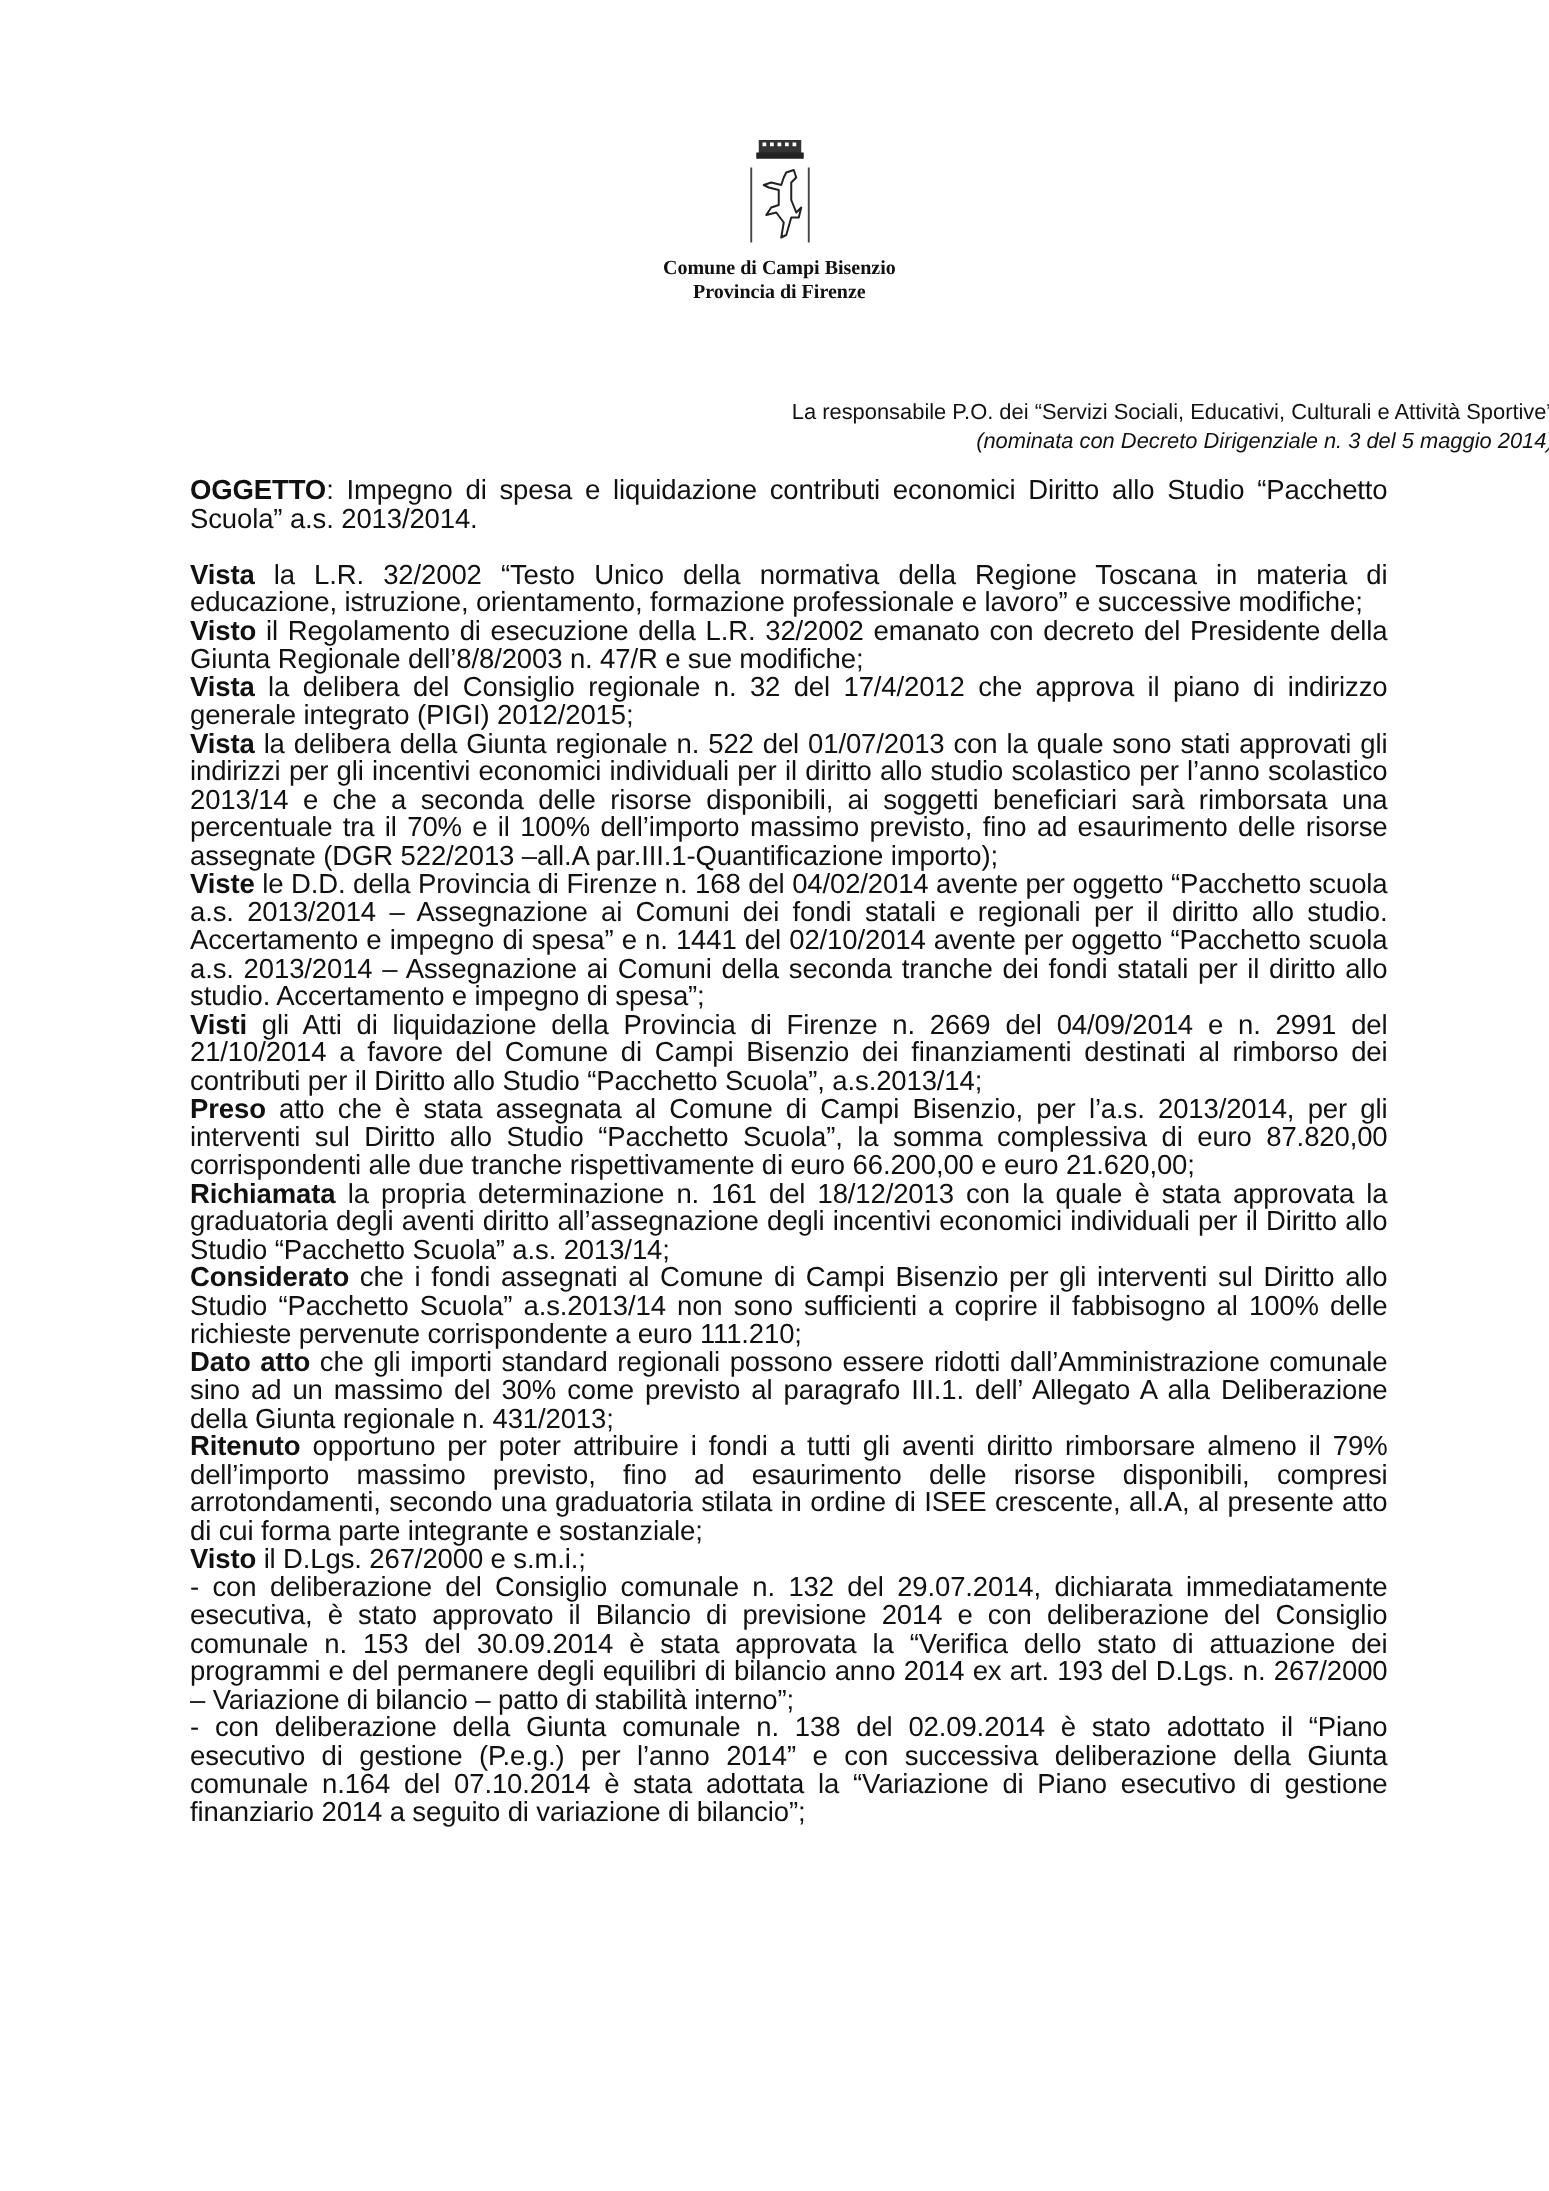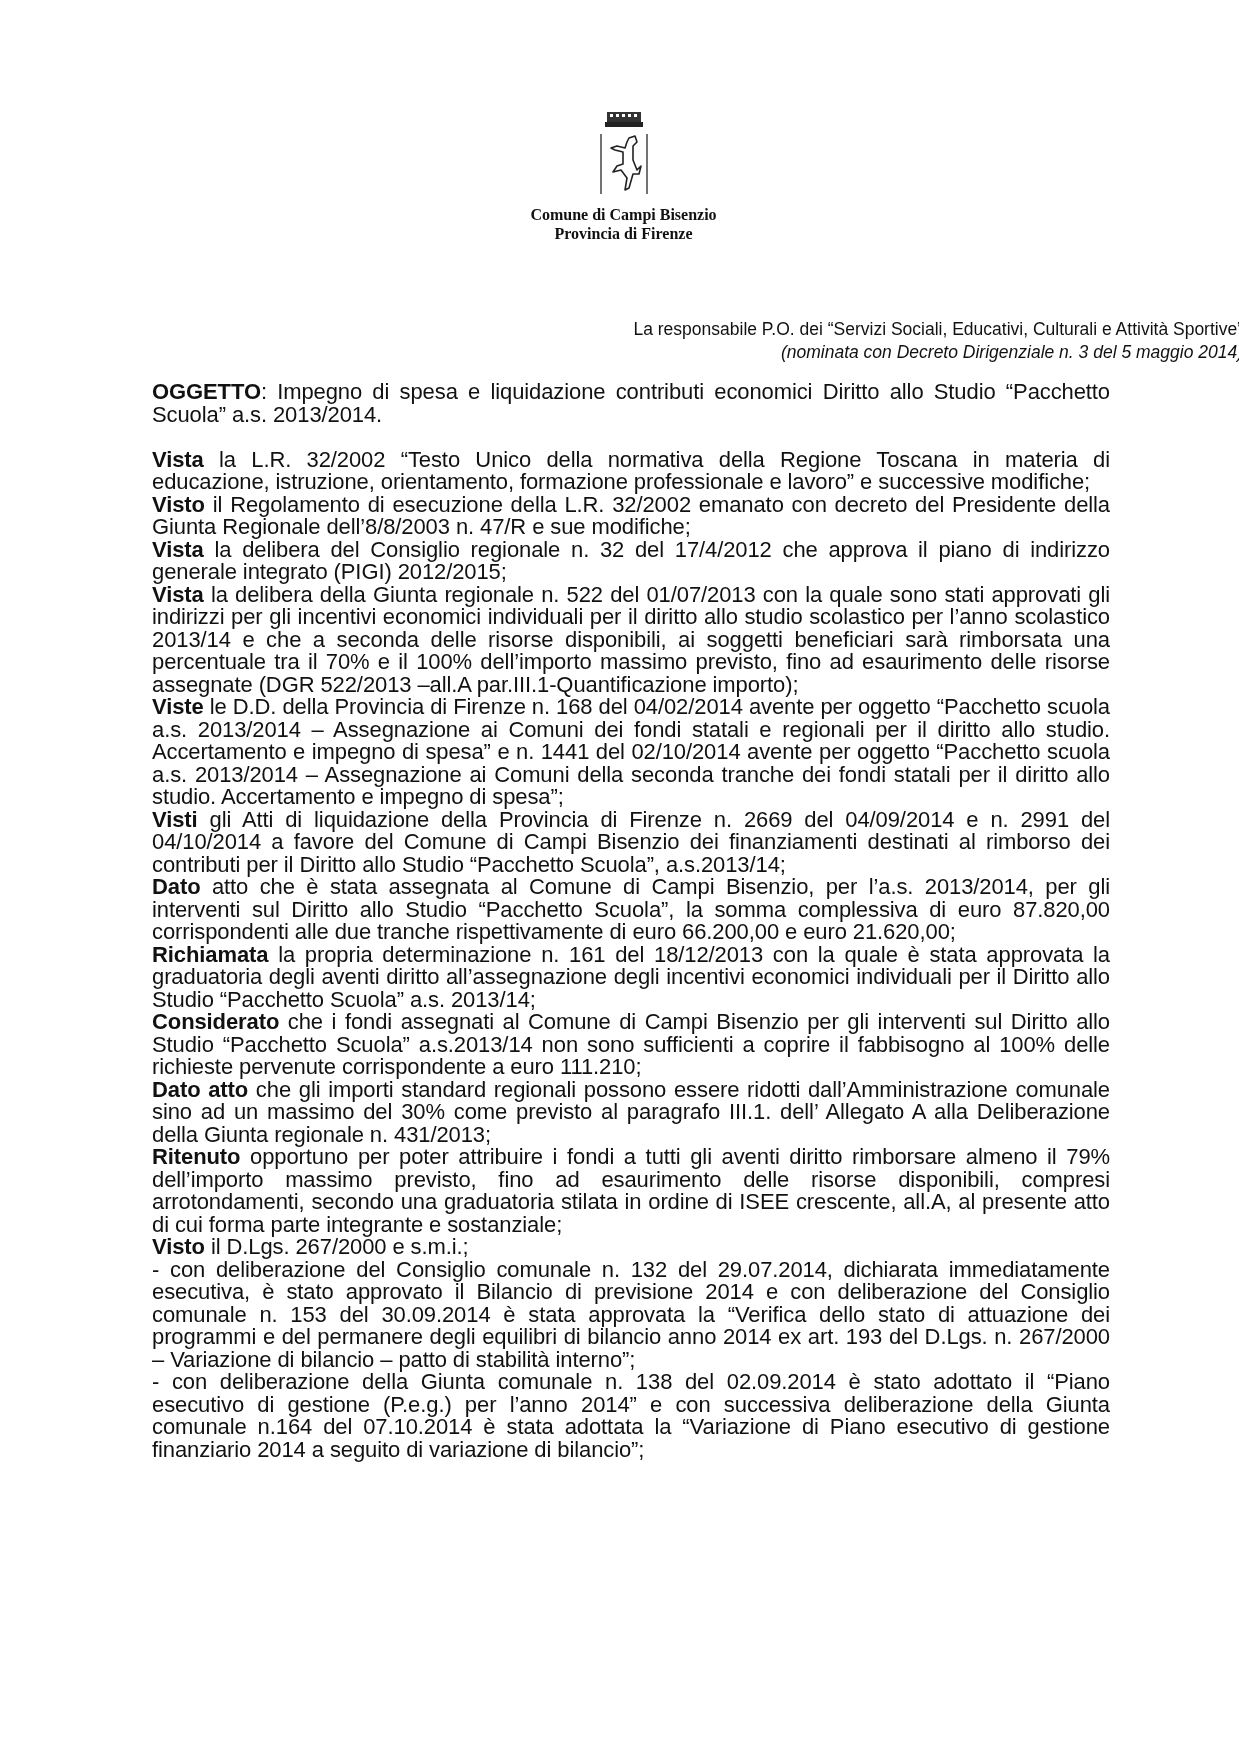--- a/index.html
+++ b/index.html
@@ -56,22 +56,22 @@
 
   <div class="body">
     <p><b>OGGETTO</b><span>: Impegno di spesa e liquidazione contributi economici Diritto allo Studio “Pacchetto Scuola” a.s. 2013/2014.</span></p>
     <div class="gap"></div>
     <div id="premises">
         <p><b>Vista</b><span> la L.R. 32/2002 “Testo Unico della normativa della Regione Toscana in materia di educazione, istruzione, orientamento, formazione professionale e lavoro” e successive modifiche;</span></p>
         <p><b>Visto</b><span> il Regolamento di esecuzione della L.R. 32/2002 emanato con decreto del Presidente della Giunta Regionale dell’8/8/2003 n. 47/R e sue modifiche;</span></p>
         <p><b>Vista</b><span> la delibera del Consiglio regionale n. 32 del 17/4/2012 che approva il piano di indirizzo generale integrato (PIGI) 2012/2015;</span></p>
         <p><b>Vista</b><span> la delibera della Giunta regionale n. 522 del 01/07/2013 con la quale sono stati approvati gli indirizzi per gli incentivi economici individuali per il diritto allo studio scolastico per l’anno scolastico 2013/14 e che a seconda delle risorse disponibili, ai soggetti beneficiari sarà rimborsata una percentuale tra il 70% e il 100% dell’importo massimo previsto, fino ad esaurimento delle risorse assegnate (DGR 522/2013 –all.A par.III.1-Quantificazione importo);</span></p>
         <p><b>Viste</b><span> le D.D. della Provincia di Firenze n. 168 del 04/02/2014 avente per oggetto “Pacchetto scuola a.s. 2013/2014 – Assegnazione ai Comuni dei fondi statali e regionali per il diritto allo studio. Accertamento e impegno di spesa” e n. 1441 del 02/10/2014 avente per oggetto “Pacchetto scuola a.s. 2013/2014 – Assegnazione ai Comuni della seconda tranche dei fondi statali per il diritto allo studio. Accertamento e impegno di spesa”;</span></p>
-        <p><b>Visti</b><span> gli Atti di liquidazione della Provincia di Firenze n. 2669 del 04/09/2014 e n. 2991 del 04/10/2014 a favore del Comune di Campi Bisenzio dei finanziamenti destinati al rimborso dei contributi per il Diritto allo Studio “Pacchetto Scuola”, a.s.2013/14;</span></p>
-        <p><b>Dato</b><span> atto che è stata assegnata al Comune di Campi Bisenzio, per l’a.s. 2013/2014, per gli interventi sul Diritto allo Studio “Pacchetto Scuola”, la somma complessiva di euro 87.820,00 corrispondenti alle due tranche rispettivamente di euro 66.200,00 e euro 21.620,00;</span></p>
+        <p><b>Visti</b><span> gli Atti di liquidazione della Provincia di Firenze n. 2669 del 04/09/2014 e n. 2991 del 21/10/2014 a favore del Comune di Campi Bisenzio dei finanziamenti destinati al rimborso dei contributi per il Diritto allo Studio “Pacchetto Scuola”, a.s.2013/14;</span></p>
+        <p><b>Preso</b><span> atto che è stata assegnata al Comune di Campi Bisenzio, per l’a.s. 2013/2014, per gli interventi sul Diritto allo Studio “Pacchetto Scuola”, la somma complessiva di euro 87.820,00 corrispondenti alle due tranche rispettivamente di euro 66.200,00 e euro 21.620,00;</span></p>
         <p><b>Richiamata</b><span> la propria determinazione n. 161 del 18/12/2013 con la quale è stata approvata la graduatoria degli aventi diritto all’assegnazione degli incentivi economici individuali per il Diritto allo Studio “Pacchetto Scuola” a.s. 2013/14;</span></p>
         <p><b>Considerato</b><span> che i fondi assegnati al Comune di Campi Bisenzio per gli interventi sul Diritto allo Studio “Pacchetto Scuola” a.s.2013/14 non sono sufficienti a coprire il fabbisogno al 100% delle richieste pervenute corrispondente a euro 111.210;</span></p>
         <p><b>Dato atto</b><span> che gli importi standard regionali possono essere ridotti dall’Amministrazione comunale sino ad un massimo del 30% come previsto al paragrafo III.1. dell’ Allegato A alla Deliberazione della Giunta regionale n. 431/2013;</span></p>
         <p><b>Ritenuto</b><span> opportuno per poter attribuire i fondi a tutti gli aventi diritto rimborsare almeno il 79% dell’importo massimo previsto, fino ad esaurimento delle risorse disponibili, compresi arrotondamenti, secondo una graduatoria stilata in ordine di ISEE crescente, all.A, al presente atto di cui forma parte integrante e sostanziale;</span></p>
         <p><b>Visto</b><span> il D.Lgs. 267/2000 e s.m.i.;</span></p>
         <p><b></b><span>- con deliberazione del Consiglio comunale n. 132 del 29.07.2014, dichiarata immediatamente esecutiva, è stato approvato il Bilancio di previsione 2014 e con deliberazione del Consiglio comunale n. 153 del 30.09.2014 è stata approvata la “Verifica dello stato di attuazione dei programmi e del permanere degli equilibri di bilancio anno 2014 ex art. 193 del D.Lgs. n. 267/2000 – Variazione di bilancio – patto di stabilità interno”;</span></p>
         <p><b></b><span>- con deliberazione della Giunta comunale n. 138 del 02.09.2014 è stato adottato il “Piano esecutivo di gestione (P.e.g.) per l’anno 2014” e con successiva deliberazione della Giunta comunale n.164 del 07.10.2014 è stata adottata la “Variazione di Piano esecutivo di gestione finanziario 2014 a seguito di variazione di bilancio”;</span></p>
       </div>
   </div>
 

